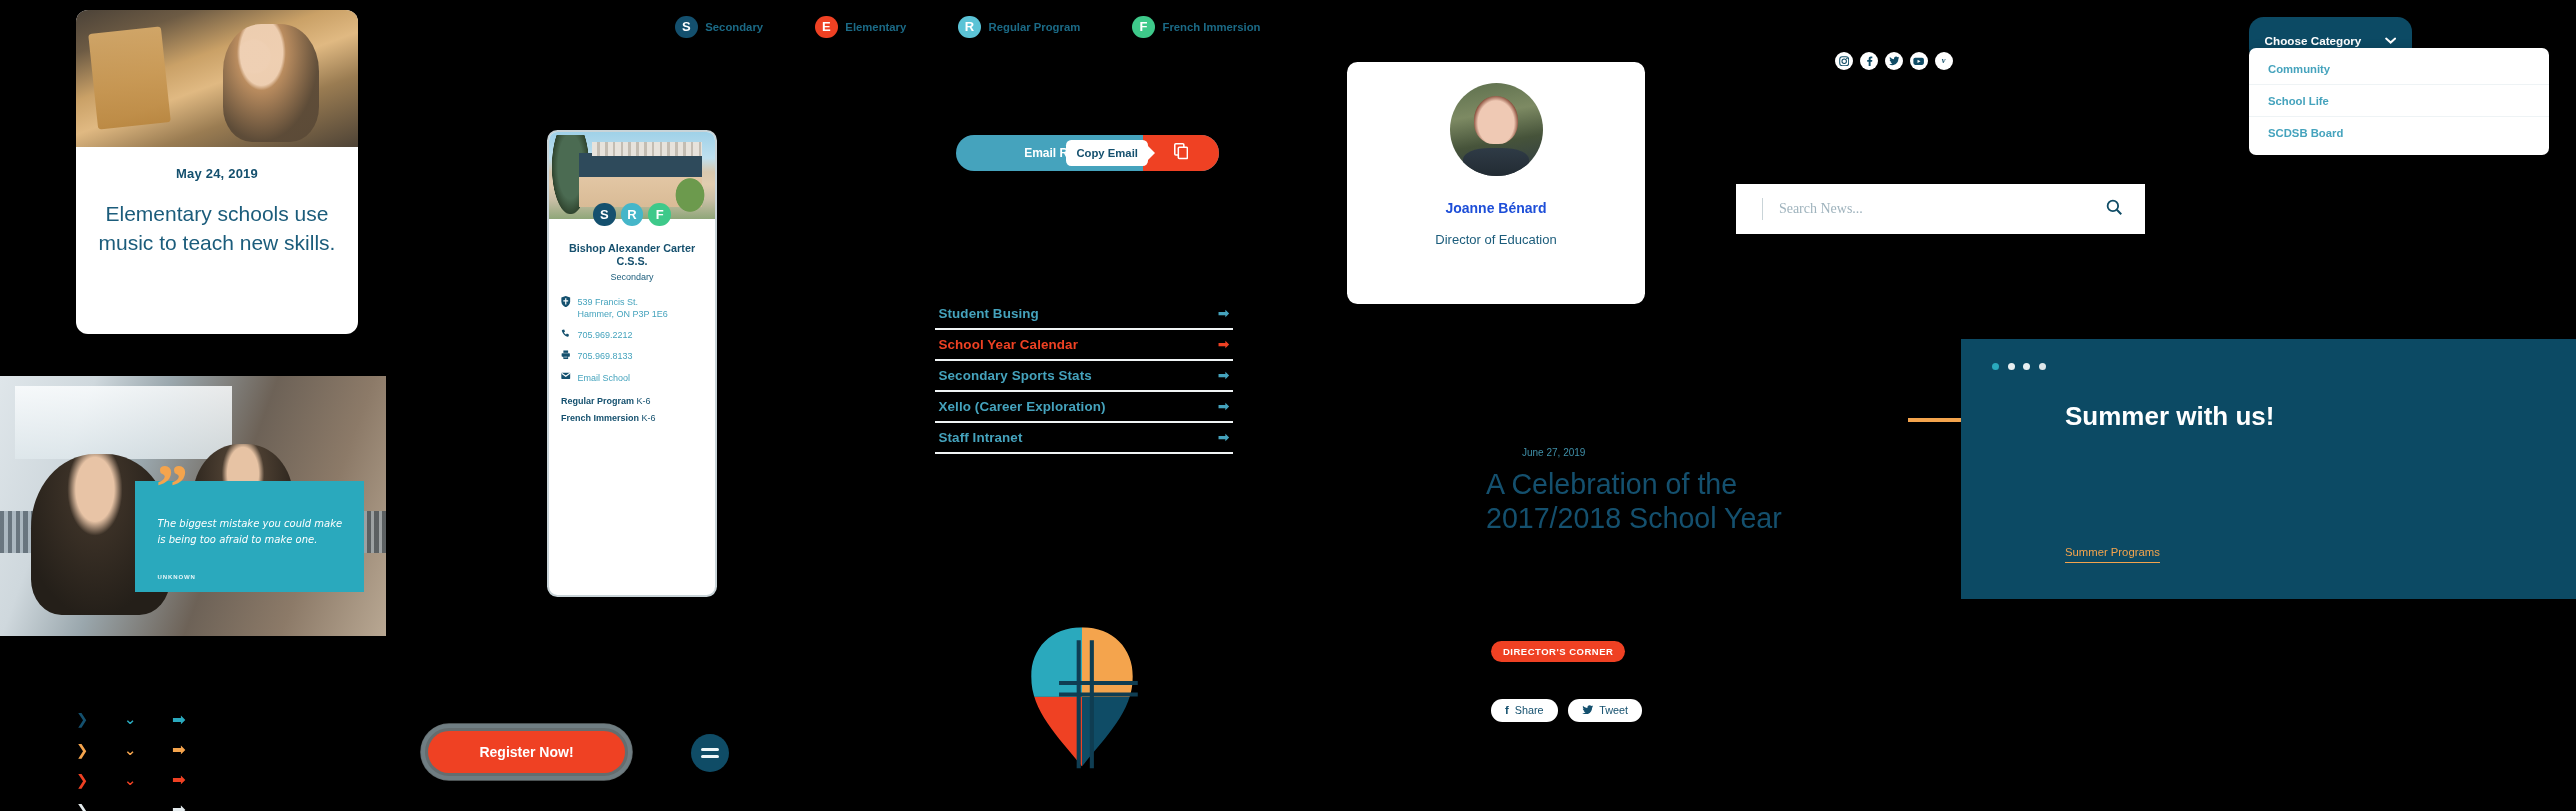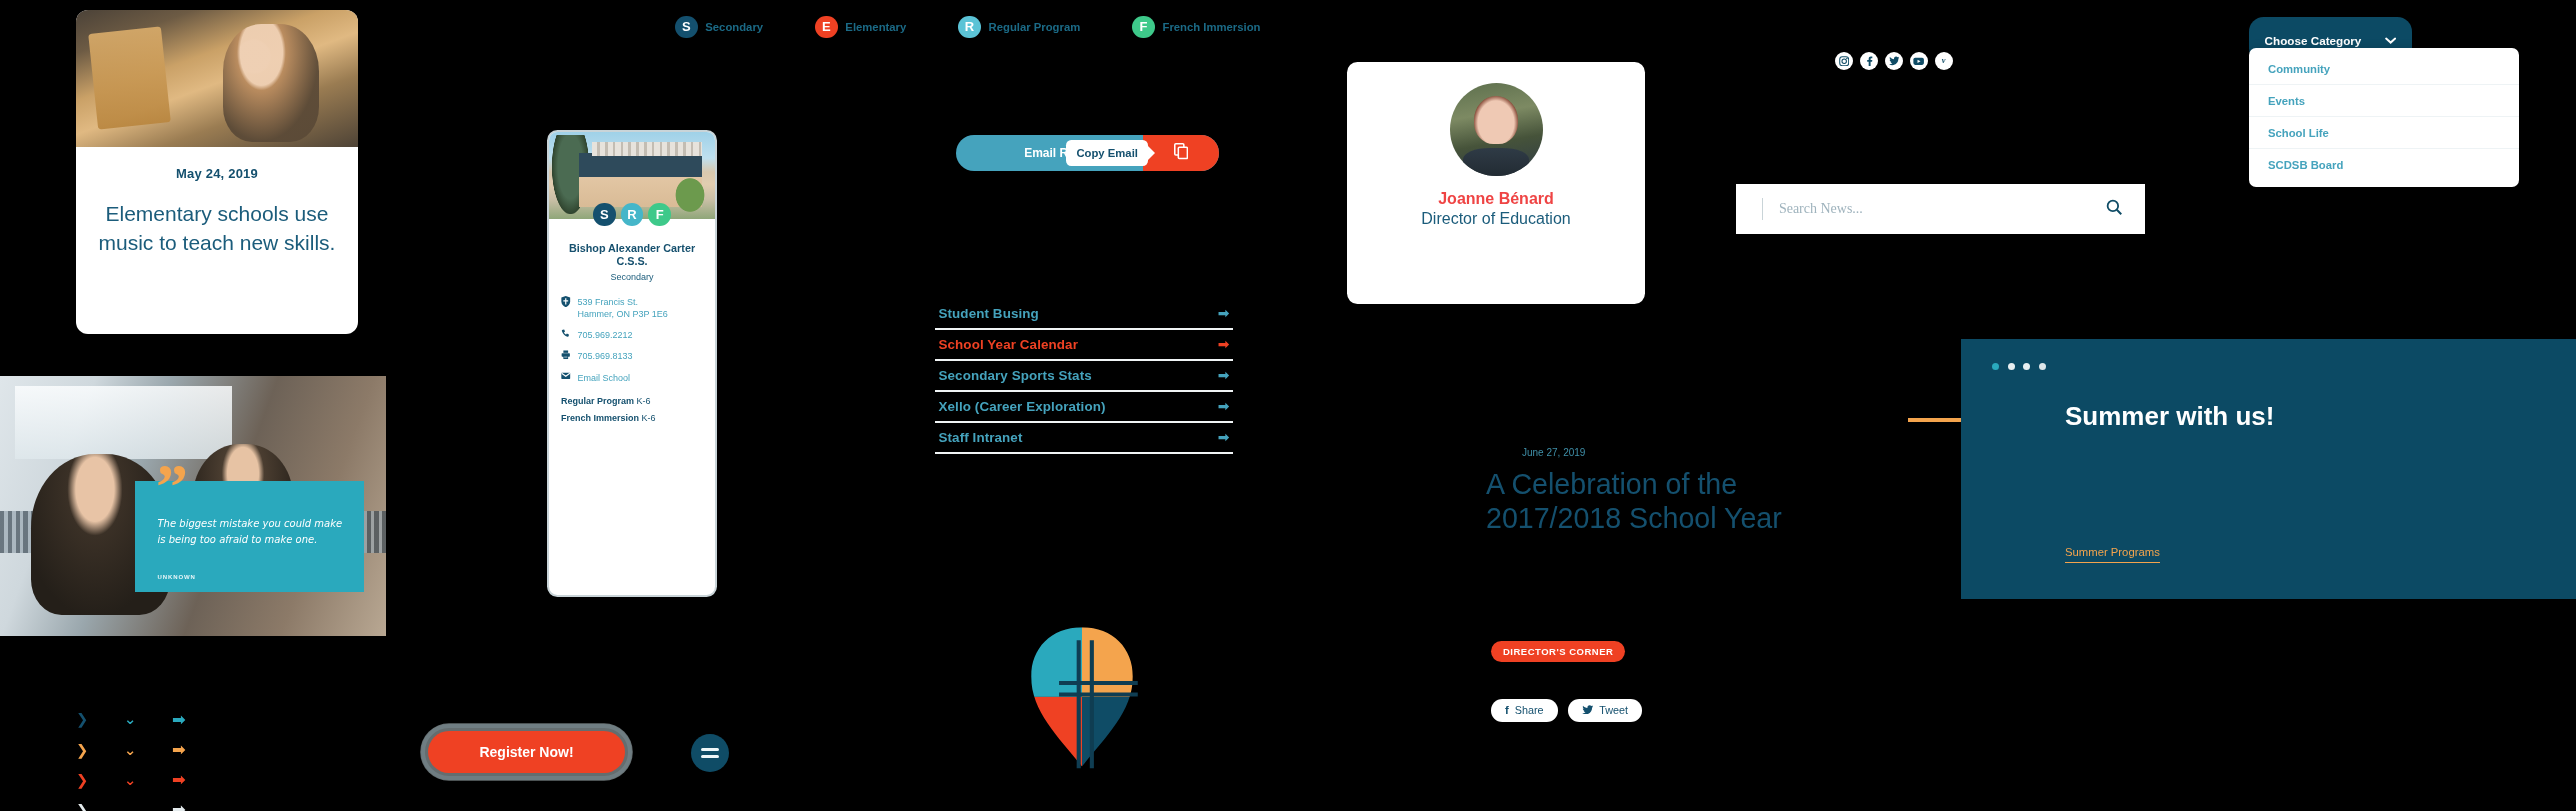--- a/index.html
+++ b/index.html
@@ -230,22 +230,22 @@
   #director-card .avatar::before{
     content:""; position:absolute; left:26%; top:14%; width:48%; height:52%;
     background: radial-gradient(ellipse at 50% 56%, #efc9b4 0 58%, #8a4f3c 72%, #5d3325 100%);
     border-radius: 50% 50% 44% 44%;
   }
   #director-card .avatar::after{
     content:""; position:absolute; left:14%; bottom:0; width:72%; height:30%;
     background: linear-gradient(180deg,#2f3b46,#222b33);
     border-radius: 40% 40% 0 0;
   }
-  #director-card .dname{ margin-top: 14px; color:#ef4444; font-size: 16px; font-weight: 700; }
-  #director-card .drole{ margin-top: 2px; color:#1b5c7b; font-size: 16px; }
+  #director-card .dname{ margin-top: 24px; color:#1d4ed8; font-size: 14px; font-weight: 700; }
+  #director-card .drole{ margin-top: 16px; color:#1b5c7b; font-size: 13px; }
 
   
   #article-block{ left: 1486px; top: 447px; width: 312px; }
   #article-block .adate{ color:#3f8fa8; font-size: 10px; font-weight: 400; margin-left: 36px; }
   #article-block .atitle{
     margin-top: 10.4px; color:#14506e; font-size: 28.6px; line-height: 1.18; font-weight: 400;
   }
   #article-tag{
     left: 1491px; top: 641px; height: 21px; border-radius: 10.4px; background:#ef4123;
     color:#fff; font-size: 9.5px; font-weight: 700; letter-spacing: 0.5px;
@@ -280,21 +280,21 @@
   #search-bar input::placeholder{ color:#9fb3bd; }
   #search-bar .sicon{ color:#0f4c66; font-size: 16.4px; font-weight: 700; }
 
   
   #category-select{
     left: 2249px; top: 17.3px; width: 163px; height: 46px; border-radius: 14.7px;
     background:#0c4a64; color:#fff; display:flex; align-items:center;
     justify-content:space-between; padding: 0 15.6px; font-size: 11.7px; font-weight: 700;
   }
   #category-menu{
-    left: 2249px; top: 48px; width: 270px; background:#fff;
+    left: 2249px; top: 48px; width: 300px; background:#fff;
     border-radius: 7px; box-shadow: 0 3.5px 12px rgba(0,0,0,.25); padding: 5.2px 0 7px;
   }
   #category-menu .copt{
     padding: 9.5px 19px; color:#45a3bd; font-size: 11.3px; font-weight: 700;
     border-bottom: 0.9px solid #eef3f5;
   }
   #category-menu .copt:last-child{ border-bottom: 0; }
 
   
   #summer-panel{
@@ -602,21 +602,20 @@
   <div class="abs" id="category-select">
     <span>Choose Category</span>
     <span>
       <svg width="11.3" height="7.8" viewBox="0 0 14 9" aria-hidden="true">
           <path d="M1.4 1.6 7 6.6l5.6-5" fill="none" stroke="#ffffff" stroke-width="2.4" stroke-linecap="round"></path>
         </svg>
     </span>
   </div>
   <div class="abs" id="category-menu">
     <div class="copt">Community</div>
-    <div class="copt">Events</div>
     <div class="copt">School Life</div>
     <div class="copt">SCDSB Board</div>
   </div>
 
   <div class="abs" id="summer-accent"></div>
   <div class="abs" id="summer-panel">
     <div id="summer-dots">
       <i style="background:#2aa9bd"></i>
       <i style="background:#e8eff1"></i>
       <i style="background:#e8eff1"></i>

